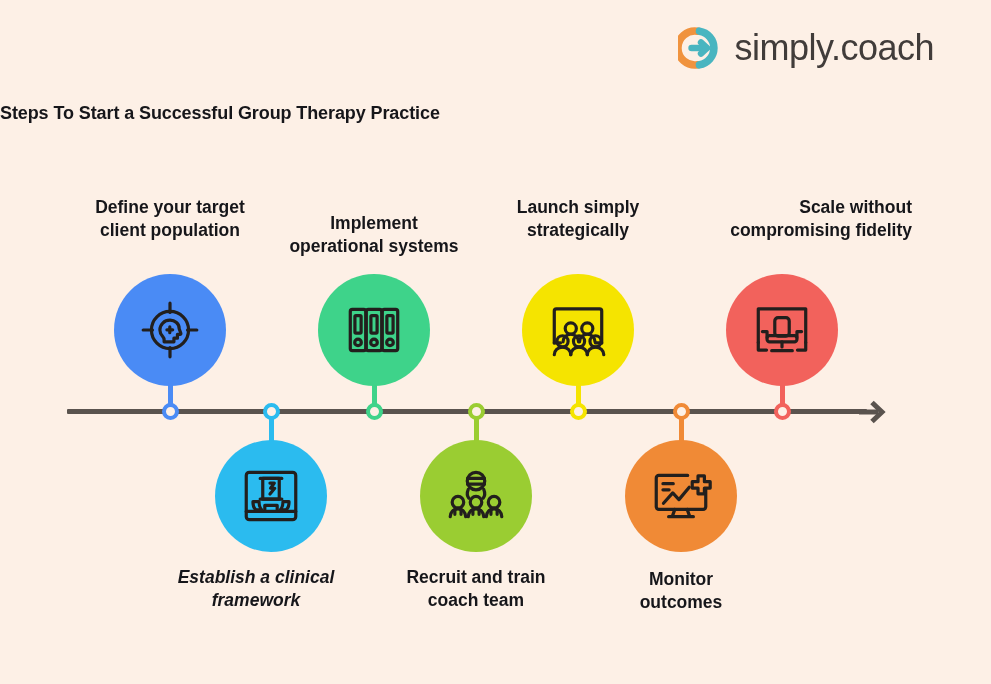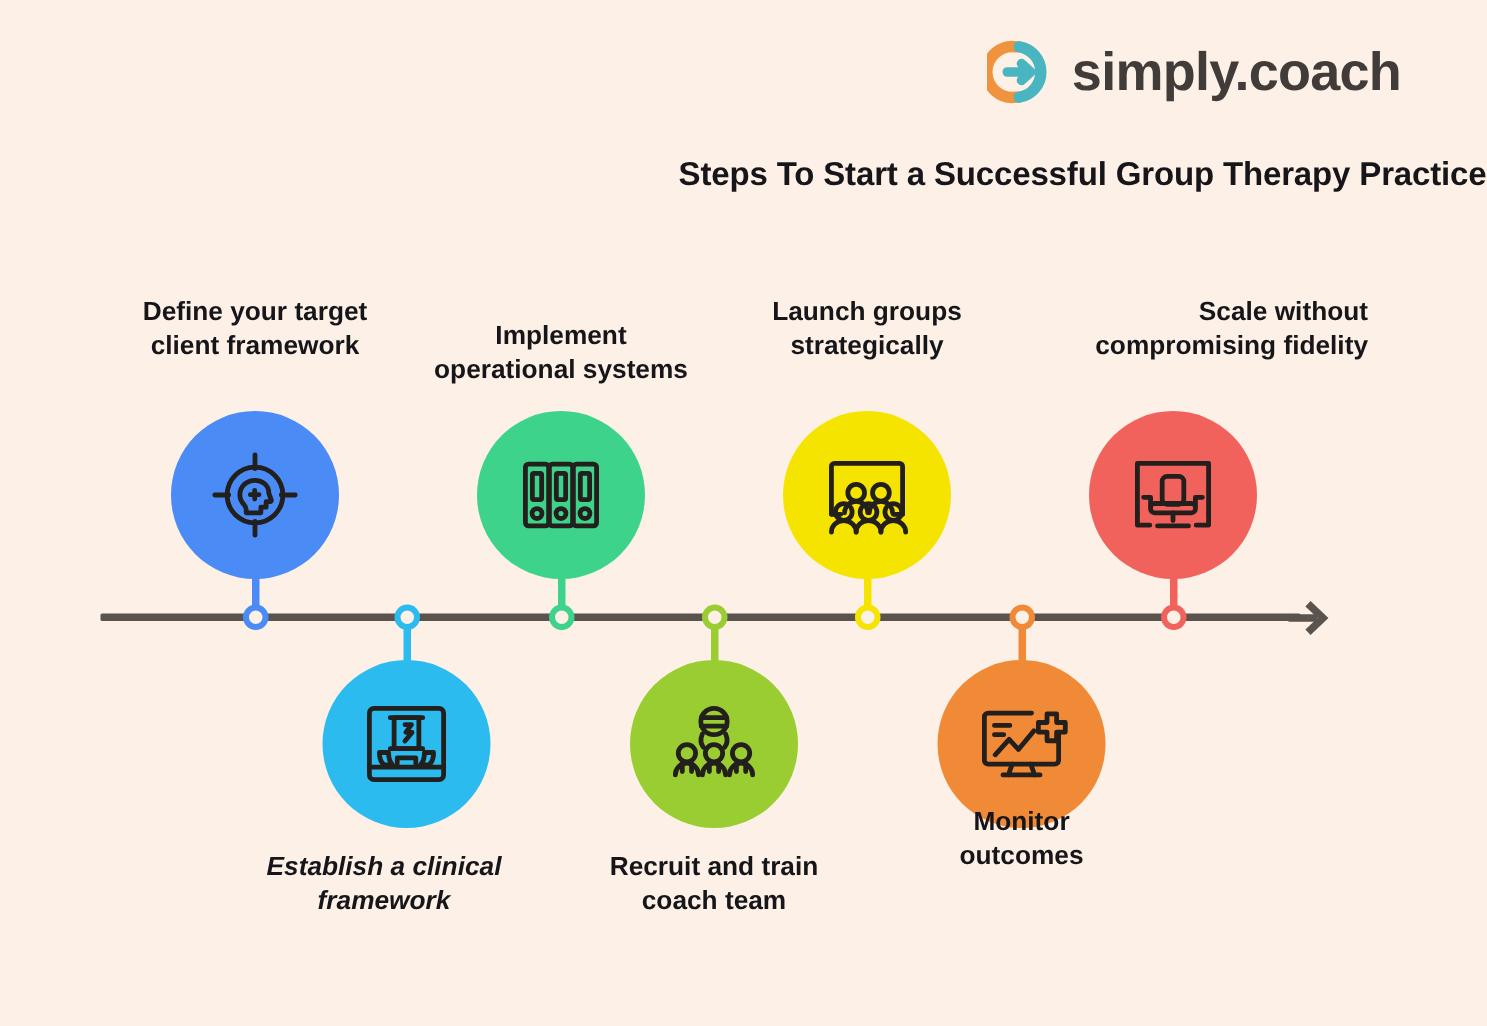--- a/index.html
+++ b/index.html
@@ -16,32 +16,32 @@
 
   
   #logo {
     position: absolute;
     top: 26px; right: 57px;
     display: flex; align-items: center; gap: 13px;
   }
   #logo .mark { width: 44px; height: 44px; display: block; }
   #logo .wordmark {
     font-size: 36px;
-    font-weight: 700;
+    font-weight: 400;
     letter-spacing: -0.5px;
     color: #413C3A;
     white-space: nowrap;
   }
 
   
   #title {
     position: absolute;
     top: 103px; left: 0; width: 991px;
-    text-align: right;
-    font-size: 22px;
+    text-align: left;
+    font-size: 18px;
     font-weight: bold;
     letter-spacing: -0.1px;
     color: #16161a;
   }
 
   
   #axis {
     position: absolute;
     left: 67px; top: 409px;
     width: 800px; height: 5px;
@@ -116,21 +116,21 @@
           <svg width="66" height="66" viewBox="0 0 64 64" fill="none" stroke="#221f1d" stroke-width="3.1" stroke-linecap="round" stroke-linejoin="round">
     <circle cx="32" cy="32" r="18"></circle>
     <path d="M32 6 v9 M32 49 v9 M6 32 h9 M49 32 h9"></path>
     <path d="M32 22.5 c-5.6 0-9.8 4.2-9.8 9.4 0 3 1.4 5 2.8 6.5 .9 1 1.3 1.8 1.3 3.2 v1.9 h9.5
              v-3.6 h3.4 v-3.6 h2.5 c.6 0 1-.6 .8-1.2 l-1.6-4.3 c.1-5-4.2-8.3-8.9-8.3 z"></path>
     <path d="M29 31.8 h5.6 M31.8 29 v5.6"></path>
   </svg>
         </span>
       </div>
       <div class="label" style="left: 40px; width: 260px; top: 196px;">Define your target
-client framework</div>
+client population</div>
     </div>
     <div class="step">
       <div class="stem" style="left: 268.5px; top: 411px; height: 35px; background: rgb(43, 187, 239);"></div>
       <div class="node" style="left: 262.5px; top: 402.5px; color: rgb(43, 187, 239);"></div>
       <div class="bubble" style="left: 215px; top: 440px; background: rgb(43, 187, 239);">
         <span style="line-height: 0;">
           <svg width="66" height="66" viewBox="0 0 64 64" fill="none" stroke="#221f1d" stroke-width="3.1" stroke-linecap="round" stroke-linejoin="round">
     <rect x="8" y="9" width="48" height="46" rx="3"></rect>
     <path d="M8 47 h48"></path>
     <rect x="24" y="15" width="16" height="20"></rect>
@@ -202,39 +202,39 @@
     <path d="M33.5 43.5 c0-4.2 3.4-7.4 7.5-7.4 s7.5 3.2 7.5 7.4"></path>
     <circle cx="17" cy="43" r="5.4"></circle>
     <circle cx="33" cy="43" r="5.4"></circle>
     <circle cx="49" cy="43" r="5.4"></circle>
     <path d="M9 56 c0-4.2 3.4-7.4 8-7.4 s8 3.2 8 7.4"></path>
     <path d="M25 56 c0-4.2 3.4-7.4 8-7.4 s8 3.2 8 7.4"></path>
     <path d="M41 56 c0-4.2 3.4-7.4 8-7.4 s8 3.2 8 7.4"></path>
   </svg>
         </span>
       </div>
-      <div class="label" style="left: 448px; width: 260px; top: 196px;">Launch groups
+      <div class="label" style="left: 448px; width: 260px; top: 196px;">Launch simply
 strategically</div>
     </div>
     <div class="step">
       <div class="stem" style="left: 678.5px; top: 411px; height: 35px; background: rgb(240, 138, 54);"></div>
       <div class="node" style="left: 672.5px; top: 402.5px; color: rgb(240, 138, 54);"></div>
       <div class="bubble" style="left: 625px; top: 440px; background: rgb(240, 138, 54);">
         <span style="line-height: 0;">
           <svg width="66" height="66" viewBox="0 0 64 64" fill="none" stroke="#221f1d" stroke-width="3.1" stroke-linecap="round" stroke-linejoin="round">
     <path d="M8 14.5 a2.5 2.5 0 0 1 2.5-2.5 h28 M56 25 v17.5 a2.5 2.5 0 0 1-2.5 2.5 h-43
              A2.5 2.5 0 0 1 8 42.5 V14.5"></path>
     <path d="M14.5 20 h10 M14.5 26 h6"></path>
     <path d="M15 39 l9-10 6 6.5 10-12"></path>
     <path d="M48.5 12.5 h6.2 v5.6 h5.6 v6.2 h-5.6 v5.6 h-6.2 v-5.6 h-5.6 v-6.2 h5.6 z"></path>
     <path d="M26 45 l-2.5 7 M38 45 l2.5 7 M20 52 h24"></path>
   </svg>
         </span>
       </div>
-      <div class="label" style="left: 551px; width: 260px; top: 536px;">Monitor
+      <div class="label" style="left: 551px; width: 260px; top: 568px;">Monitor
 outcomes</div>
     </div>
     <div class="step">
       <div class="stem" style="left: 779.5px; top: 380px; height: 31px; background: rgb(242, 98, 92);"></div>
       <div class="node" style="left: 773.5px; top: 402.5px; color: rgb(242, 98, 92);"></div>
       <div class="bubble" style="left: 726px; top: 274px; background: rgb(242, 98, 92);">
         <span style="line-height: 0;">
           <svg width="66" height="66" viewBox="0 0 64 64" fill="none" stroke="#221f1d" stroke-width="3.1" stroke-linecap="round" stroke-linejoin="round">
     <path d="M9 44 V11.5 h46 V44"></path>
     <path d="M9 44 v7.5 h8 M55 44 v7.5 h-8"></path>

